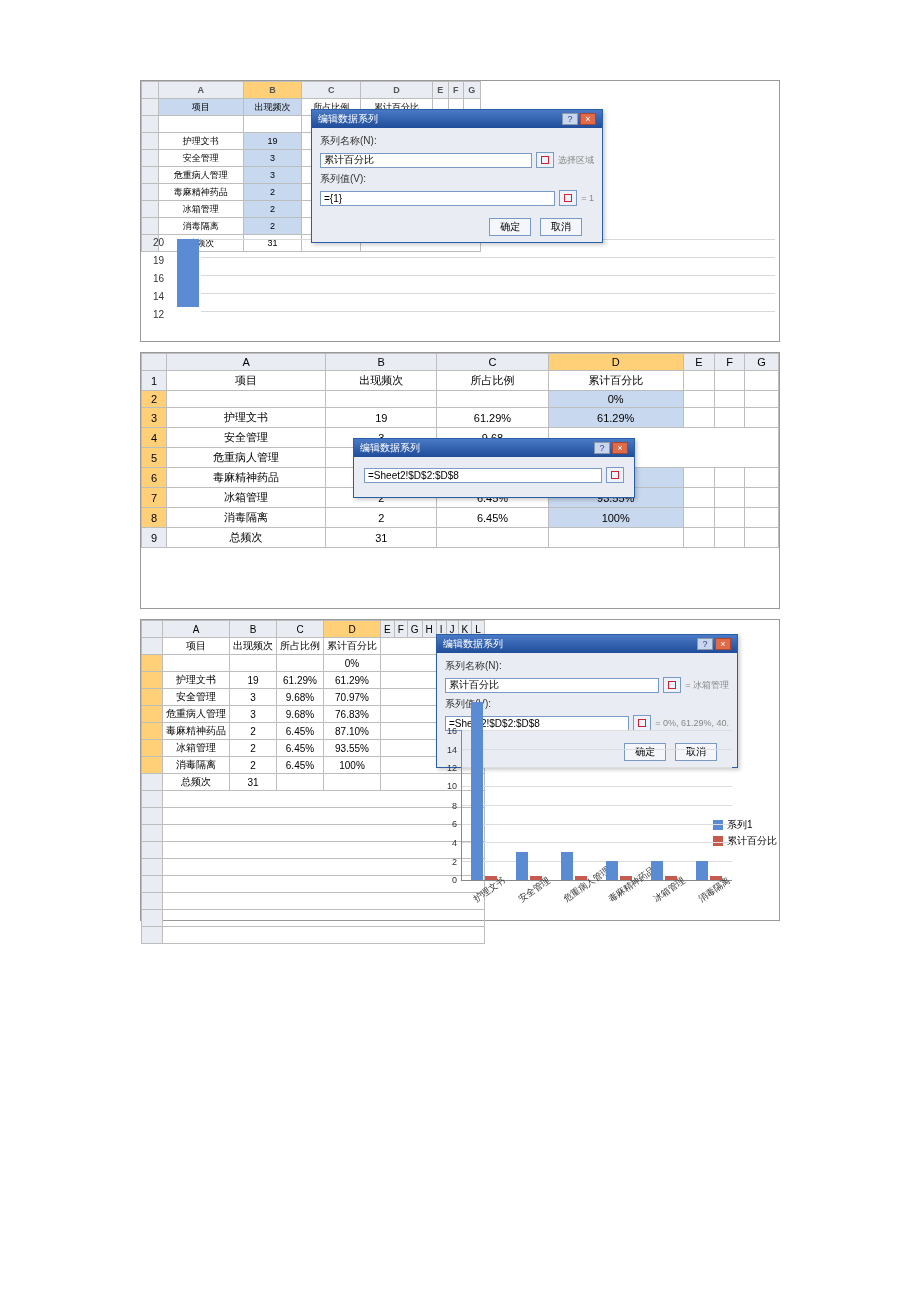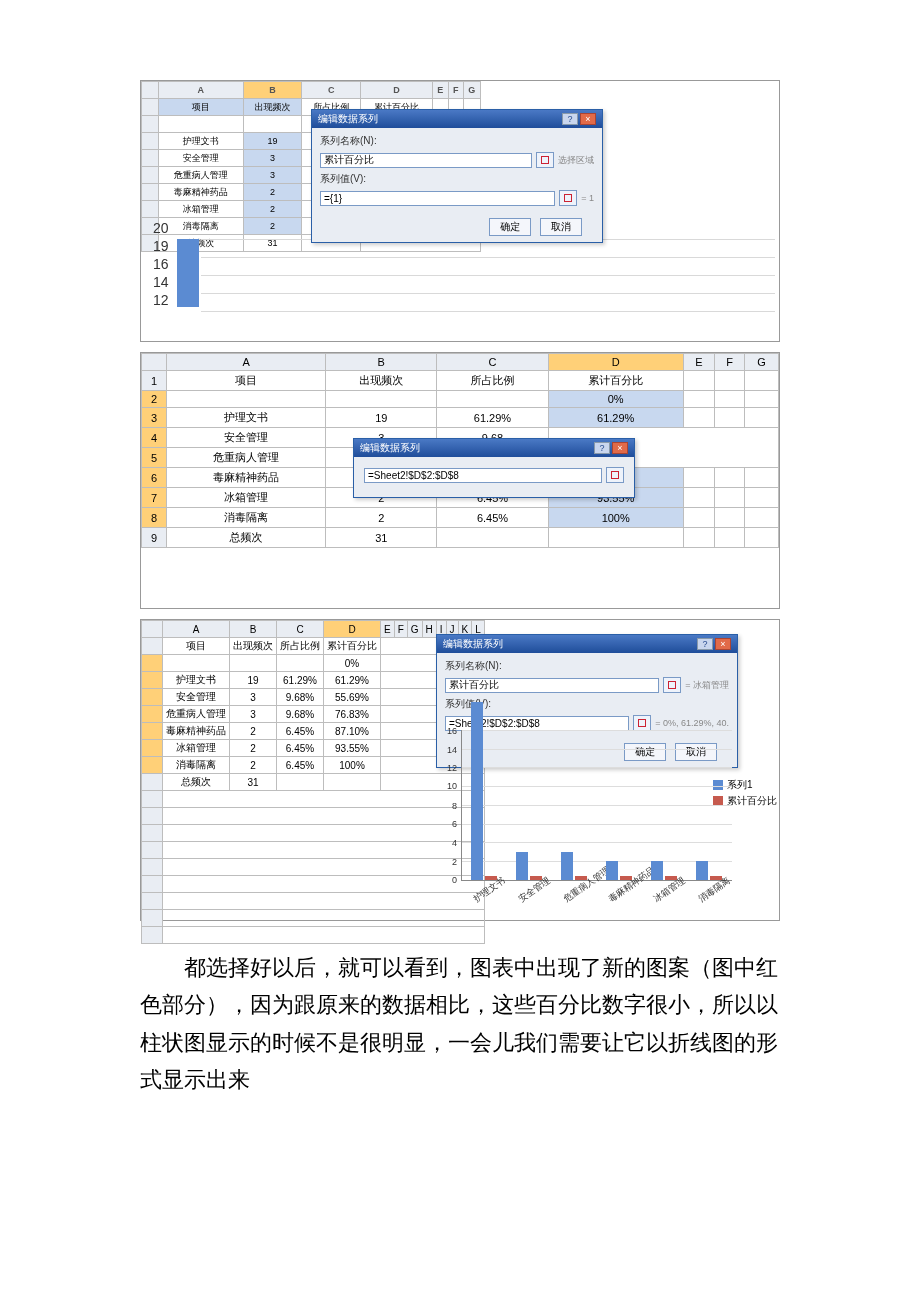--- a/index.html
+++ b/index.html
@@ -29,21 +29,21 @@
     border: 1px solid #bdbdbd;
     padding: 1px 2px;
     text-align: center;
     height: 14px;
     overflow: hidden;
   }
   .s1-colhdr { background: #e9edf3; color:#555; }
   .s1-rowhdr { background: #e9edf3; width: 12px; }
   .s1-selcol { background: #ffd078; }
   .s1-seltop { background: #c8d8ef; }
-  .shot1 .yaxis { position:absolute; left:12px; top:138px; font-size:14px; line-height:18px; color:#333;}
+  .shot1 .yaxis { position:absolute; left:12px; top:153px; font-size:10px; line-height:18px; color:#333;}
   .shot1 .bar { position:absolute; left:36px; top:158px; width:22px; height:68px; background:#5b8bd2; }
   .shot1 .gridlines { position:absolute; left:60px; top:158px; right:4px; bottom:34px;}
   .shot1 .gridlines div { border-top:1px solid #d9d9d9; height:17px;}
   .dlg {
     position: absolute;
     background: #e9edf3;
     border: 1px solid #2a5fa7;
     box-shadow: 2px 2px 4px rgba(0,0,0,.2);
     font-size: 10px;
   }
@@ -83,21 +83,21 @@
   .s3-grid { border-collapse:collapse; position:absolute; left:0; top:0;}
   .s3-grid th, .s3-grid td { border:1px solid #bdbdbd; padding:1px 3px; text-align:center; height:14px;}
   .s3-grid th { background:#e9edf3; font-weight:normal;}
   .s3-grid .rowhdr { background:#e9edf3; width:14px;}
   .s3-grid .selhdr { background:#ffd078;}
   .shot3 .dlg { left:295px; top:14px; width:300px;}
   .shot3 .chart {
     position:absolute; left: 300px; top: 110px; right:6px; bottom:6px;
     border: none;
   }
-  .shot3 .legend { position:axbsolute; float:right; margin-top:46px; margin-right:-4px; font-size:10px;}
+  .shot3 .legend { position:axbsolute; float:right; margin-top:86px; margin-right:-4px; font-size:10px;}
   .shot3 .legend div{display:flex;align-items:center;gap:4px;margin:2px 0;}
   .sw { width:10px;height:10px;display:inline-block;}
   .sw-blue{background:#5b8bd2;}
   .sw-red{background:#c65a4e;}
   .s3-plot {
     position:absolute; left:20px; top:0; width:270px; height:150px;
     border-left:1px solid #888; border-bottom:1px solid #888;
   }
   .s3-plot .gl{position:absolute;left:0;right:0;border-top:1px solid #ddd;}
   .s3-ylab{position:absolute;left:0;font-size:9px;color:#333;text-align:right;width:16px;}
@@ -418,21 +418,21 @@
             <td>19</td>
             <td>61.29%</td>
             <td>61.29%</td>
             <td colspan="8"></td>
           </tr>
       <tr>
             <th class="rowhdr selhdr"></th>
             <td>安全管理</td>
             <td>3</td>
             <td>9.68%</td>
-            <td>55.69%</td>
+            <td>70.97%</td>
             <td colspan="8"></td>
           </tr>
       <tr>
             <th class="rowhdr selhdr"></th>
             <td>危重病人管理</td>
             <td>3</td>
             <td>9.68%</td>
             <td>76.83%</td>
             <td colspan="8"></td>
           </tr>
@@ -603,15 +603,14 @@
             <div class="s3-barpair" style="left: 235px;">
               <div class="s3-bar-b" style="height: 18.75px;"></div>
               <div class="s3-bar-r"></div>
               <div class="s3-xlab">消毒隔离</div>
             </div>
           </div>
       </div>
     </div>
   </div>
 
-  <p class="para">都选择好以后，就可以看到，图表中出现了新的图案（图中红色部分），因为跟原来的数据相比，这些百分比数字很小，所以以柱状图显示的时候不是很明显，一会儿我们需要让它以折线图的形式显示出来</p>
 
 </div>
 
 </body></html>

